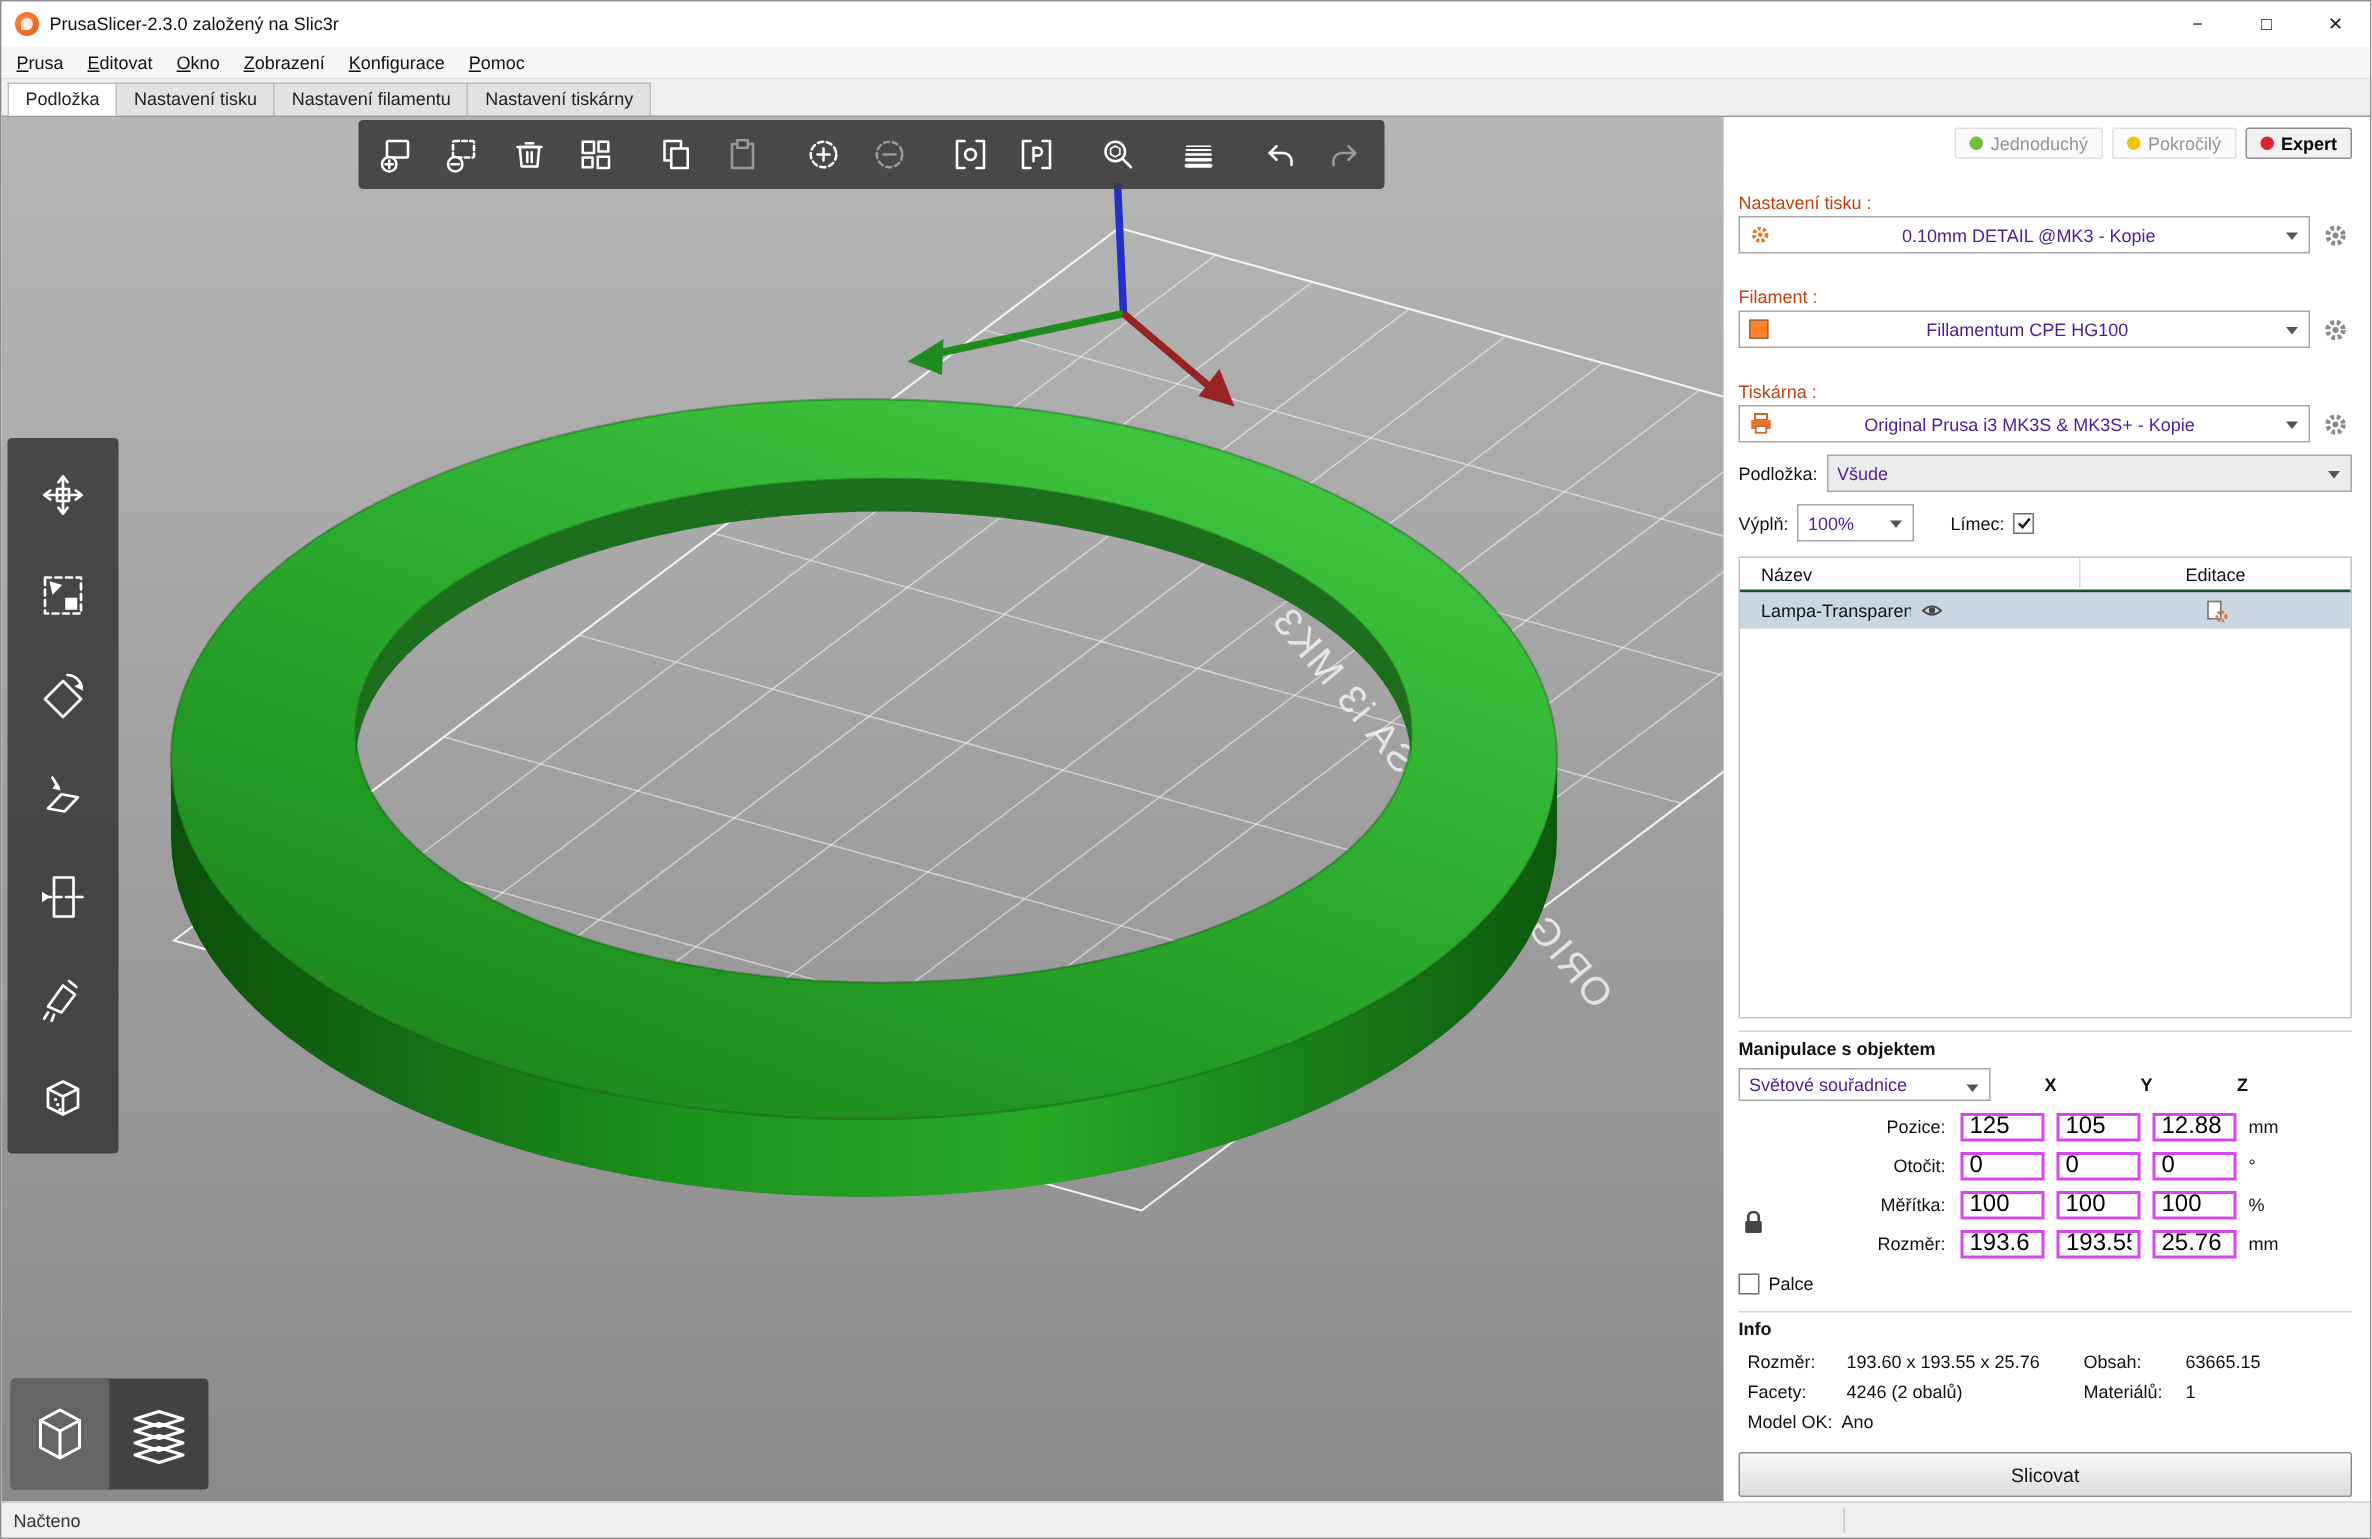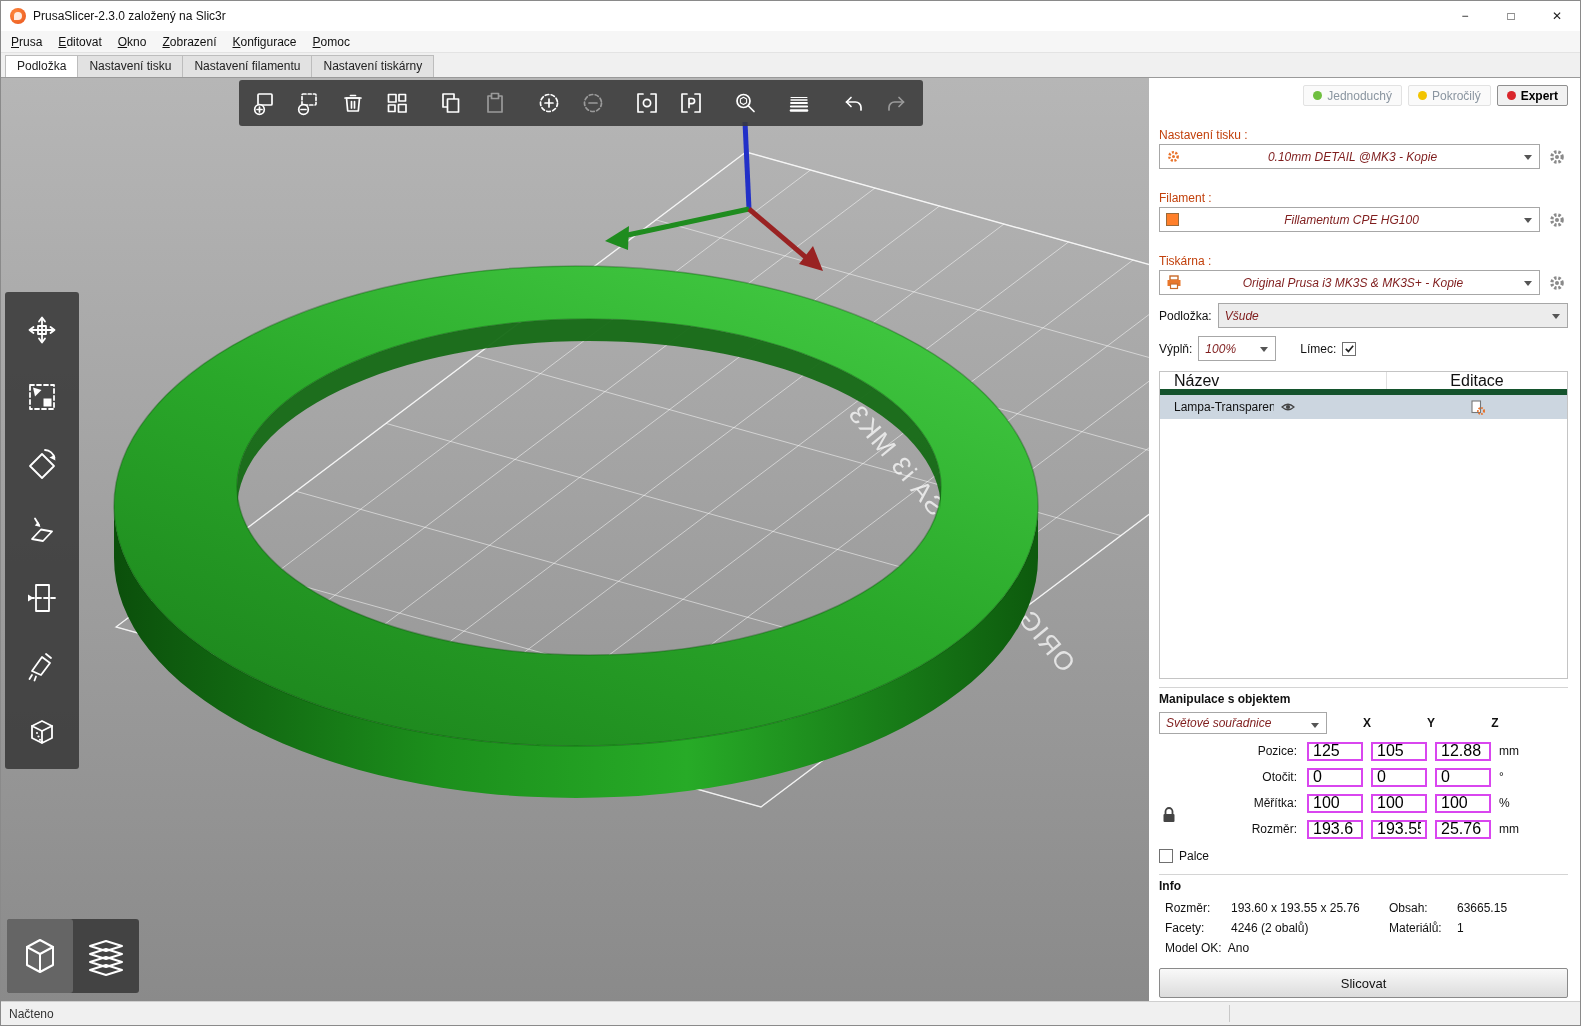--- a/index.html
+++ b/index.html
@@ -54,35 +54,35 @@
   
   .panel { flex:1; background:#fff; display:flex; flex-direction:column; padding:7px 12px 3px 10px; min-width:0; }
   .modes { display:flex; justify-content:flex-end; gap:6px; }
   .modebtn { height:21px; display:flex; align-items:center; gap:5px; font-size:12px; color:#8a95a0;
       border:1px solid #e2e2e2; background:#fafafa; border-radius:2px; padding:0 9px; }
   .modebtn .dot { width:9px; height:9px; border-radius:50%; }
   .modebtn.active { color:#000; font-weight:bold; border-color:#8f8f8f; background:#f1f1f1; }
   .plabel { font-size:12px; color:#c2410c; margin-top:22px; margin-bottom:2px; }
   .comborow { display:flex; align-items:center; gap:6px; }
   .combo { flex:1; height:25px; border:1px solid #a7a7a7; background:#fff; display:flex; align-items:center; position:relative; padding:0 20px 0 6px; }
-  .combo .ctext { flex:1; text-align:center; font-size:12px; color:#7f1d1d; white-space:nowrap; overflow:hidden;font-style:italic; }
+  .combo .ctext { flex:1; text-align:center; font-size:12px; color:#4c1d95; white-space:nowrap; overflow:hidden; }
   .combo .ctext.left { text-align:left; }
   .combo .arrow { position:absolute; right:7px; top:10px; width:0; height:0;
       border-left:4px solid transparent; border-right:4px solid transparent; border-top:5px solid #555; }
   .combo.gray { background:#ececec; }
   .gearbtn { width:22px; height:22px; display:flex; align-items:center; justify-content:center; flex:0 0 auto; }
   .swatch { width:13px; height:13px; border:1px solid #9a6a3a; margin-right:5px; flex:0 0 auto; }
   .inline-row { display:flex; align-items:center; margin-top:8px; gap:6px; font-size:12px; color:#111; }
   .combo.small { flex:0 0 78px; }
   .combo.supports { flex:1; }
   .cbx { width:14px; height:14px; border:1px solid #707070; background:#fff; display:inline-flex; align-items:center; justify-content:center; }
 
   
   .objlist { flex:1; border:1px solid #c4c4c4; margin-top:10px; display:flex; flex-direction:column; min-height:0; background:#fff; }
-  .ol-head { display:flex; height:23px; align-items:center; border-bottom:6px solid #14532d; font-size:16px; color:#111; }
+  .ol-head { display:flex; height:23px; align-items:center; border-bottom:2px solid #14532d; font-size:12px; color:#111; }
   .ol-col-name { flex:1; padding-left:14px; border-right:1px solid #e0e0e0; height:100%; display:flex; align-items:center; }
   .ol-col-edit { width:180px; display:flex; justify-content:center; align-items:center; height:100%; }
   .ol-row { display:flex; height:24px; align-items:center; background:#ccd6e0; font-size:12px; color:#111; }
   .ol-row .name { flex:1; padding-left:14px; display:flex; align-items:center; gap:6px; min-width:0; }
   .ol-row .name span { overflow:hidden; white-space:nowrap; flex:1; }
   .ol-row .eye { margin-right:8px; display:flex; }
   .ol-row .edit { width:180px; display:flex; justify-content:center; }
 
   
   .manip { border-top:1px solid #d4d4d4; margin-top:8px; padding-top:4px; position:relative; }

